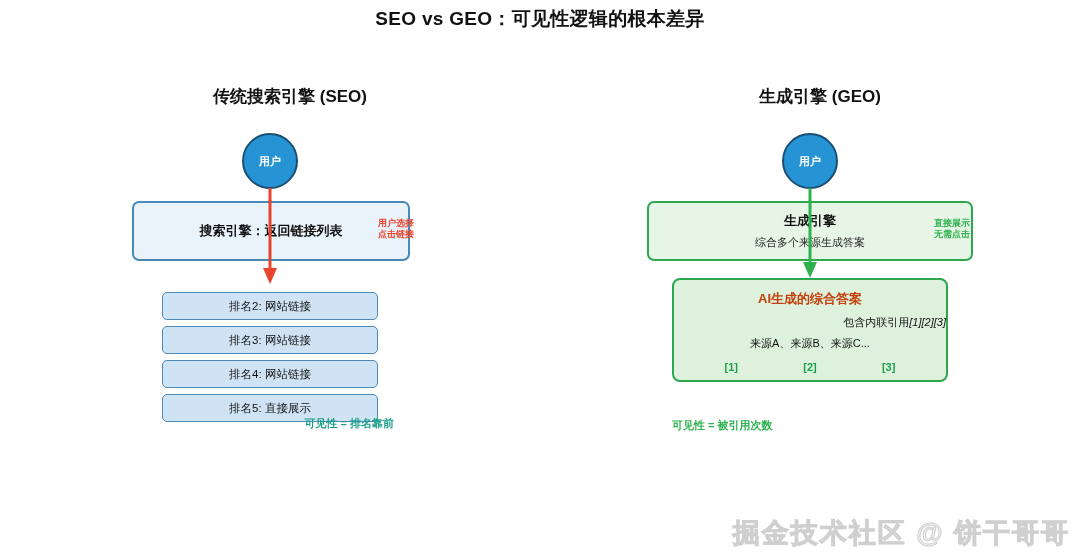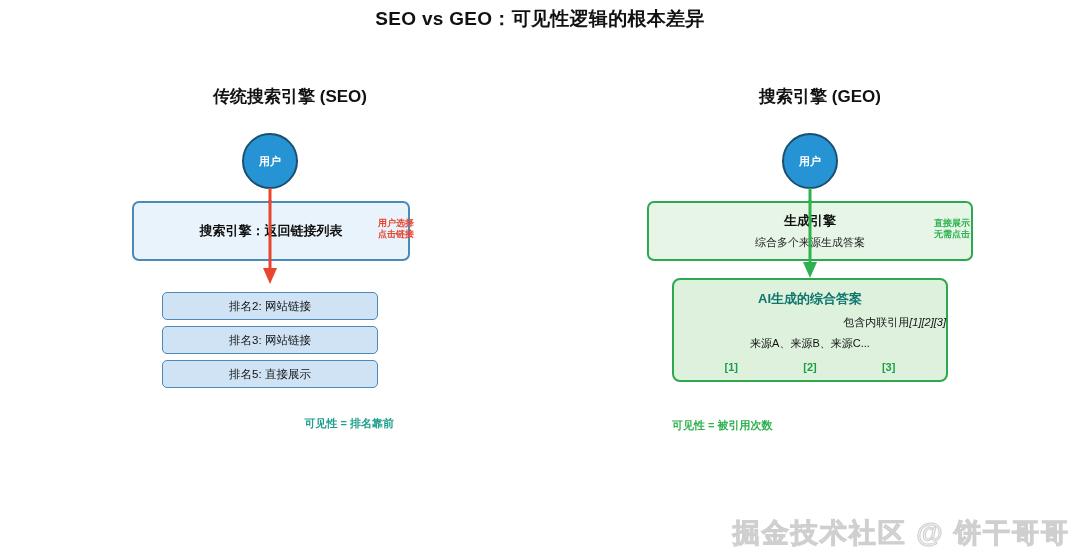--- a/index.html
+++ b/index.html
@@ -160,21 +160,21 @@
     width: 276px; height: 104px;
     box-sizing: border-box;
     background: #ddf1dd;
     border: 2px solid #2ea84f;
     border-radius: 8px;
   }
   #ai-answer-title {
     text-align: center;
     font-size: 13px;
     font-weight: bold;
-    color: #0f766e;
+    color: #c2410c;
     margin-top: 10px;
   }
   #ai-answer-line1 {
     text-align: right;
     font-size: 11px;
     color: #111111;
     margin-top: 7px;
   }
   #ai-answer-line1 .cite {
     font-style: italic;
@@ -248,27 +248,28 @@
 </div>
 
 <svg class="connector" id="seo-arrow-bottom" style="left:260px; top:200px;" width="20" height="86" viewBox="0 0 20 86">
   <line x1="10" y1="0" x2="10" y2="74" stroke="#e8442e" stroke-width="3"></line>
   <polygon points="10,84 3,68 17,68" fill="#e8442e"></polygon>
 </svg>
 
 <div id="ranking-list">
   <div class="ranking-item">排名2: 网站链接</div>
   <div class="ranking-item">排名3: 网站链接</div>
+  <div class="ranking-item">排名4: 网站链接</div>
   <div class="ranking-item">排名5: 直接展示</div>
 </div>
 
 <div id="seo-visibility-note">可见性 = 排名靠前</div>
 
 <div class="column" id="geo-column">
-  <div class="column-title">搜索引擎 (GEO)</div>
+  <div class="column-title">生成引擎 (GEO)</div>
 </div>
 
 <div class="user-circle" id="geo-user-circle">
   <span>用户</span>
 </div>
 
 <svg class="connector" id="geo-arrow-top" style="left:802px; top:188px;" width="16" height="18" viewBox="0 0 16 18">
   <line x1="8" y1="0" x2="8" y2="18" stroke="#2eb24f" stroke-width="3"></line>
 </svg>
 

